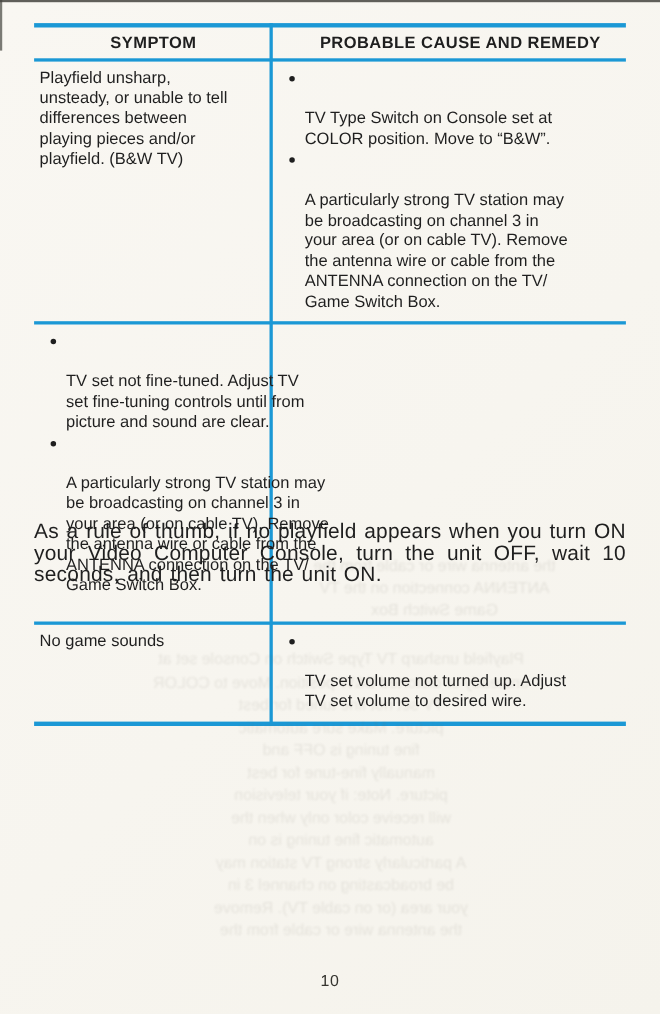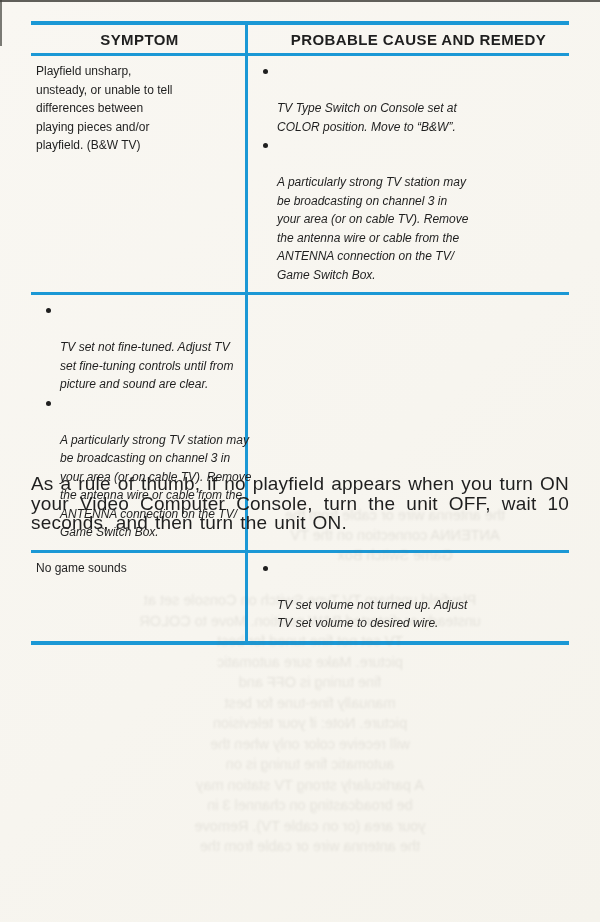--- a/index.html
+++ b/index.html
@@ -30,24 +30,24 @@
     background:#1b98d5;
   }
   .thead{display:flex;height:28px;align-items:center;}
   .th{font-weight:700;font-size:15px;letter-spacing:.4px;text-align:center;}
   .th.sym{width:217px;}
   .th.rem{flex:1;padding-left:20px;}
   .row{display:flex;border-top:3px solid #1b98d5;}
   .row:first-of-type{border-top:none;}
   .row.r1{min-height:152px;}
   .row.r2{min-height:173px;}
-  .row.r3{min-height:53px;}
-  .cell{font-size:12px;line-height:18.5px;box-sizing:border-box;}
+  .row.r3{min-height:53px;margin-top:15px;}
+  .cell{font-size:15px;line-height:18.5px;box-sizing:border-box;}
   .cell.sym{width:217px;padding:6px 8px 8px 5px;white-space:pre-line;}
-  .cell.rem{flex:1;padding:6px 6px 8px 14px;font-style:italic;}
+  .cell.rem{flex:1;padding:6px 6px 8px 14px;}
   .bullet{position:relative;padding-left:15px;white-space:pre-line;}
   .bullet-dot{
     position:absolute;left:1px;top:7px;width:5px;height:5px;border-radius:50%;
     background:#1f1f1f;
   }
 
   
   .note{
     position:absolute;left:31px;top:474px;width:538px;
     font-size:19px;line-height:19.5px;text-align:justify;
@@ -155,14 +155,15 @@
 fine tuning is OFF and
 manually fine-tune for best
 picture. Note: if your television
 will receive color only when the
 automatic fine tuning is on
 A particularly strong TV station may
 be broadcasting on channel 3 in
 your area (or on cable TV). Remove
 the antenna wire or cable from the</div>
 
+  <div class="page-num">10</div>
 
 </div>
 
 </body></html>

